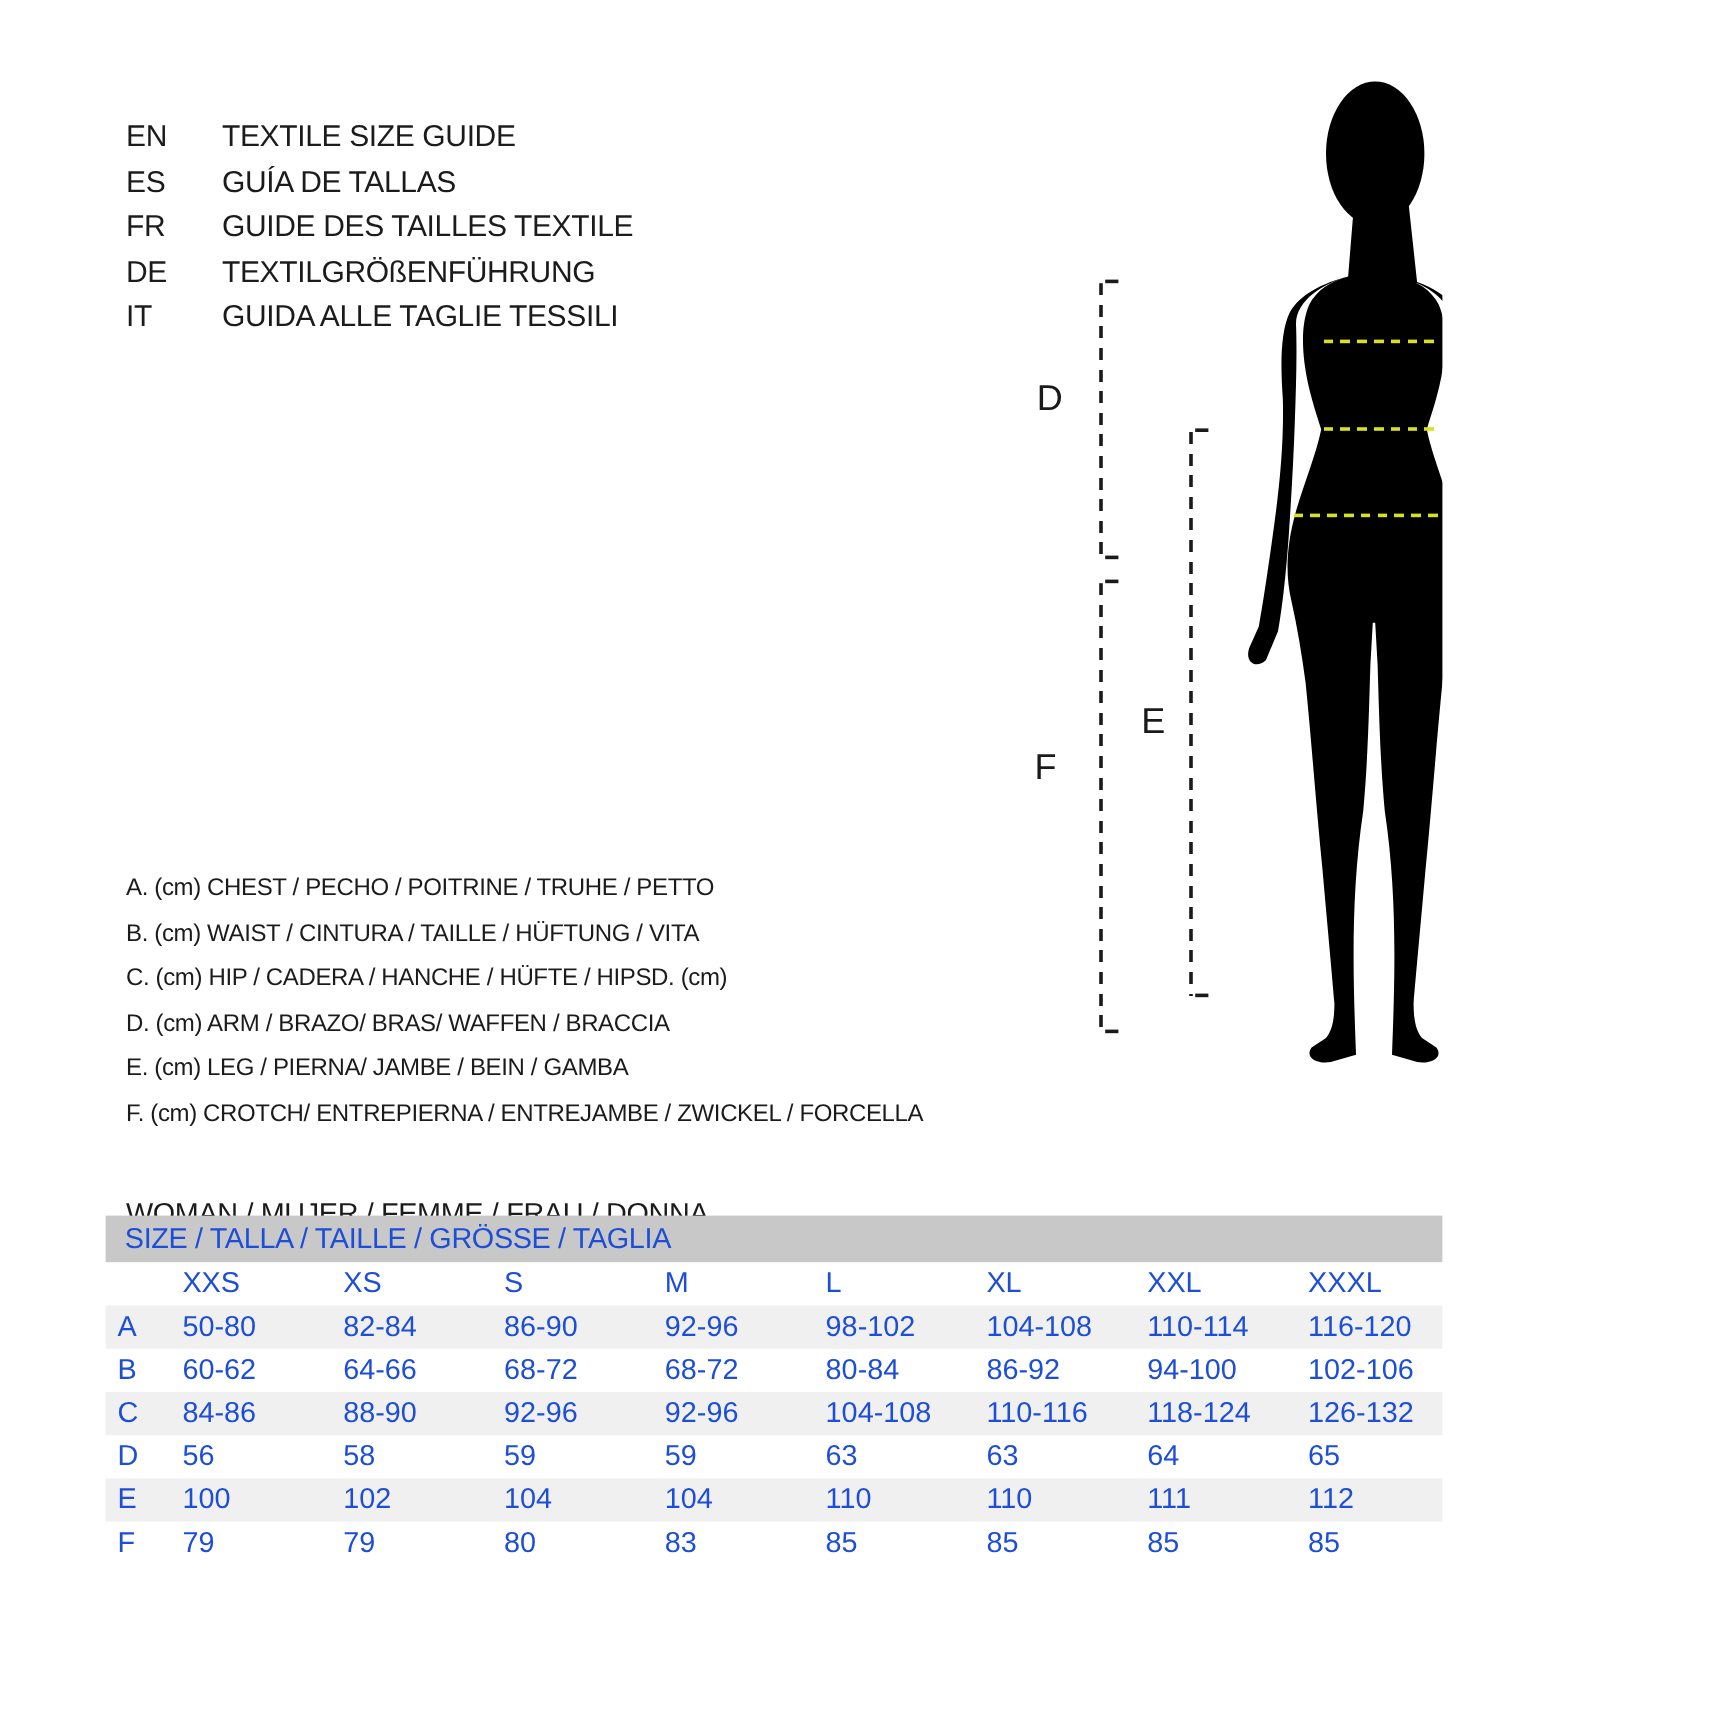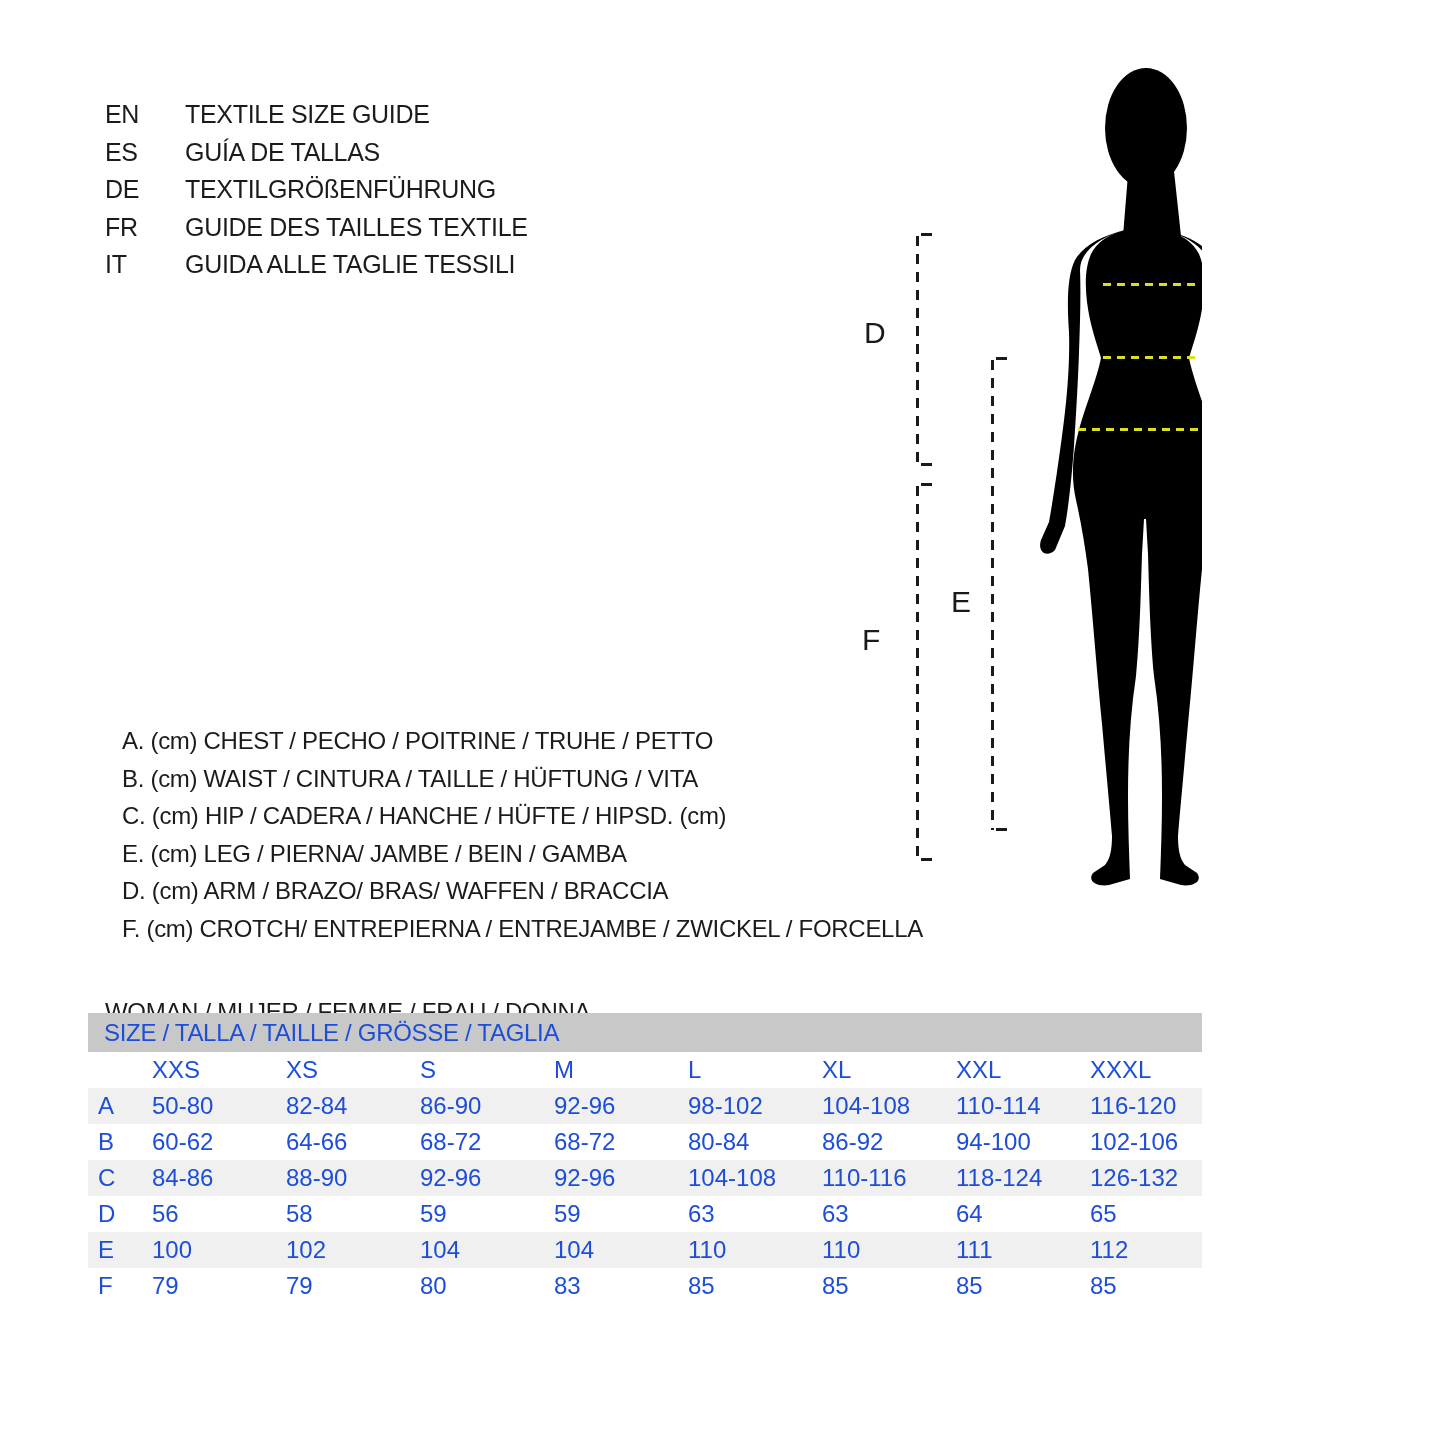--- a/index.html
+++ b/index.html
@@ -5,21 +5,21 @@
   html,body{margin:0;padding:0;background:#fff;}
   .page{position:relative;width:1202px;height:1444px;background:#ffffff;overflow:hidden;
         font-family:"Liberation Sans","DejaVu Sans",sans-serif;color:#1b1b1b;}
   
   .lang-block{position:absolute;left:105px;top:96px;}
   .lang-row{display:flex;line-height:37.5px;font-size:25px;letter-spacing:-0.3px;}
   .lang-code{width:80px;flex:0 0 80px;}
   .lang-title{white-space:nowrap;}
   
   .legend{position:absolute;left:105px;top:722px;}
-  .legend-row{line-height:37.6px;font-size:24px;letter-spacing:-0.3px;white-space:nowrap;margin-left:17px;}
+  .legend-row{line-height:37.6px;font-size:20px;letter-spacing:-0.3px;white-space:nowrap;}
   
   .section-title{position:absolute;left:105px;top:998px;font-size:24px;letter-spacing:-0.3px;}
   
   .size-table{position:absolute;left:88px;top:1013px;width:1259px;font-size:24px;color:#1d4ed8;}
   .tbl-header{height:39px;line-height:39px;background:#c8c8c8;padding-left:16px;
               letter-spacing:-0.3px;box-sizing:border-box;}
   .tbl-row{display:flex;height:36px;line-height:36px;}
   .tbl-row.shaded{background:#f0f0f0;}
   .tbl-row.sizes{background:#ffffff;}
   .cell-label{flex:0 0 64px;padding-left:10px;box-sizing:border-box;text-align:left;}
@@ -40,39 +40,39 @@
   <div class="lang-block">
     <div class="lang-row">
       <span class="lang-code">EN</span>
       <span class="lang-title">TEXTILE SIZE GUIDE</span>
     </div>
     <div class="lang-row">
       <span class="lang-code">ES</span>
       <span class="lang-title">GUÍA DE TALLAS</span>
     </div>
     <div class="lang-row">
+      <span class="lang-code">FR</span>
+      <span class="lang-title">GUIDE DES TAILLES TEXTILE</span>
+    </div>
+    <div class="lang-row">
       <span class="lang-code">DE</span>
       <span class="lang-title">TEXTILGRÖßENFÜHRUNG</span>
-    </div>
-    <div class="lang-row">
-      <span class="lang-code">FR</span>
-      <span class="lang-title">GUIDE DES TAILLES TEXTILE</span>
     </div>
     <div class="lang-row">
       <span class="lang-code">IT</span>
       <span class="lang-title">GUIDA ALLE TAGLIE TESSILI</span>
     </div>
   </div>
 
   <div class="legend">
     <div class="legend-row">A. (cm) CHEST / PECHO / POITRINE / TRUHE / PETTO</div>
     <div class="legend-row">B. (cm) WAIST / CINTURA / TAILLE / HÜFTUNG / VITA</div>
     <div class="legend-row">C. (cm) HIP / CADERA / HANCHE / HÜFTE / HIPSD. (cm)</div>
+    <div class="legend-row">D. (cm) ARM / BRAZO/ BRAS/ WAFFEN / BRACCIA</div>
     <div class="legend-row">E. (cm) LEG / PIERNA/ JAMBE / BEIN / GAMBA</div>
-    <div class="legend-row">D. (cm) ARM / BRAZO/ BRAS/ WAFFEN / BRACCIA</div>
     <div class="legend-row">F. (cm) CROTCH/ ENTREPIERNA / ENTREJAMBE / ZWICKEL / FORCELLA</div>
   </div>
 
   <div class="section-title">WOMAN / MUJER / FEMME / FRAU / DONNA</div>
 
   <div class="size-table">
     <div class="tbl-header">SIZE / TALLA / TAILLE / GRÖSSE / TAGLIA</div>
     <div class="tbl-row sizes">
       <span class="cell-label"></span>
       <span class="cell">XXS</span>

